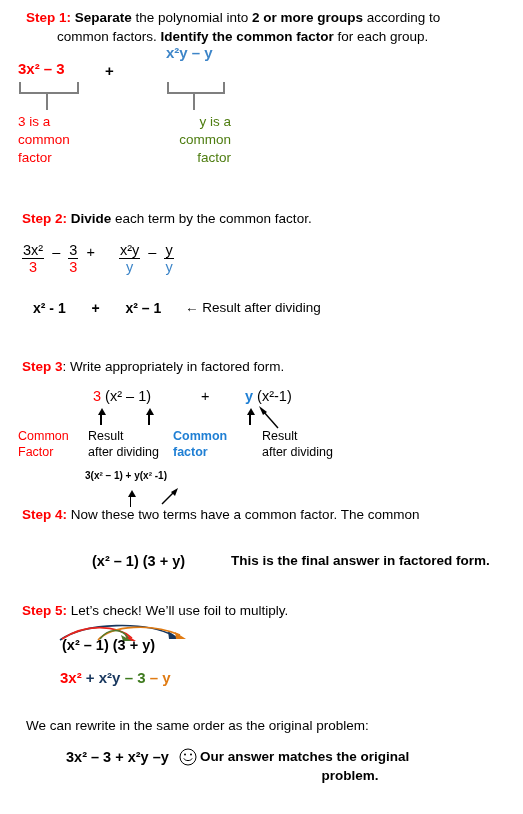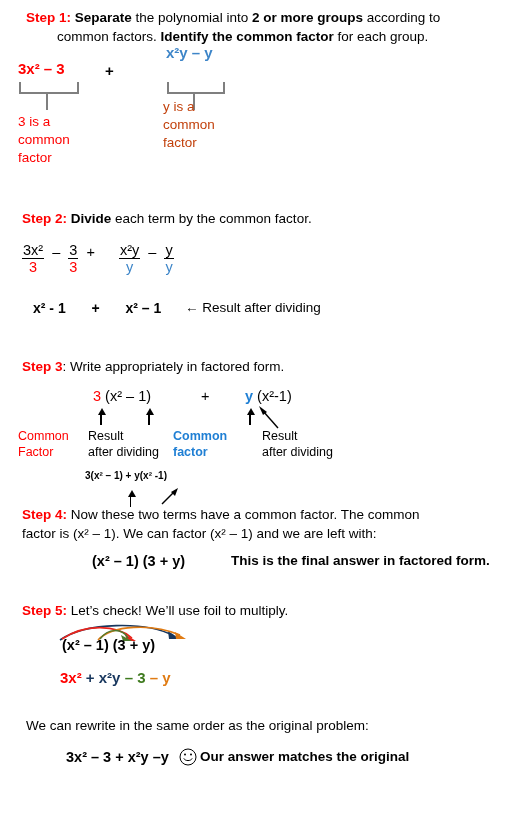--- a/index.html
+++ b/index.html
@@ -37,21 +37,21 @@
   .brace{border-left:2px solid #7f7f7f;border-right:2px solid #7f7f7f;
          border-bottom:2px solid #7f7f7f;height:10px;}
   .stem{width:2px;background:#7f7f7f;height:18px;}
 
   #brace-left{left:19px;top:82px;width:56px;}
   #stem-left{left:46px;top:92px;}
   #brace-right{left:167px;top:82px;width:54px;}
   #stem-right{left:193px;top:92px;}
 
   #cf-left{left:18px;top:113px;font-size:13.5px;line-height:18px;color:#ff0000;}
-  #cf-right{left:163px;top:98px;font-size:13.5px;line-height:18px;color:#c2410c;text-align:left;width:68px;}
+  #cf-right{left:163px;top:113px;font-size:13.5px;line-height:18px;color:#4d7c0f;text-align:right;width:68px;}
 
   
   #step2-head{left:22px;top:209px;}
   #frac-row{left:22px;top:242px;font-size:14.5px;}
   .frac{display:inline-block;text-align:center;vertical-align:middle;}
   .frac .num{border-bottom:1.4px solid #000;padding:0 1px 0px 1px;display:block;}
   .frac .den{display:block;padding-top:0px;}
   .op{display:inline-block;padding:0 4px;vertical-align:middle;position:relative;top:-7px;}
   #result-row{left:22px;top:300px;font-size:14px;margin-left:11px;}
   #result-note{left:185px;top:300px;font-size:13.5px;}
@@ -211,21 +211,20 @@
 <div class="abs" id="combined">3(x² – 1) + y(x² -1)</div>
 <div class="abs arrowup" id="c-ar1"></div>
 <div class="abs arrowstem" id="c-ar1s"></div>
 <svg class="abs" id="c-ar2-svg" width="22" height="20">
   <line x1="2" y1="17" x2="14" y2="5" stroke="#000" stroke-width="1.5"></line>
   <polygon points="18,1 11,5 15,9" fill="#000"></polygon>
 </svg>
 
 <div class="abs para" id="step4-head">
   <span class="steplabel">Step 4:</span><span>  Now these two terms have a common factor.  The common</span><br>
-  <span>factor is (x² – 1).  We can factor (x² – 1) and we are left with:</span>
 </div>
 <div class="abs" id="final-ans">(x² – 1) (3 + y)</div>
 <div class="abs" id="final-note">This is the final answer in factored form.</div>
 
 <div class="abs para" id="step5-head">
   <span class="steplabel">Step 5:</span><span>  Let’s check!  We’ll use foil to multiply.</span>
 </div>
 
 <svg class="abs" id="foil-svg" width="140" height="22">
   <path d="M4,18 C30,0 90,-1 118,14" stroke="#17365d" stroke-width="1.6" fill="none"></path>
@@ -250,13 +249,14 @@
     <svg width="18" height="18" viewBox="0 0 18 18">
       <circle cx="9" cy="9" r="8" fill="none" stroke="#000" stroke-width="1"></circle>
       <circle cx="6" cy="6.6" r="1" fill="#000"></circle>
       <circle cx="12" cy="6.6" r="1" fill="#000"></circle>
       <path d="M4.8,10.4 C6.2,13.3 11.8,13.3 13.2,10.4" fill="none" stroke="#000" stroke-width="1"></path>
     </svg>
   </span>
 </div>
 <div class="abs" id="final-msg">
   <div>Our answer matches the original</div>
+  <div style="text-align:center;">problem.</div>
 </div>
 
 </body></html>

